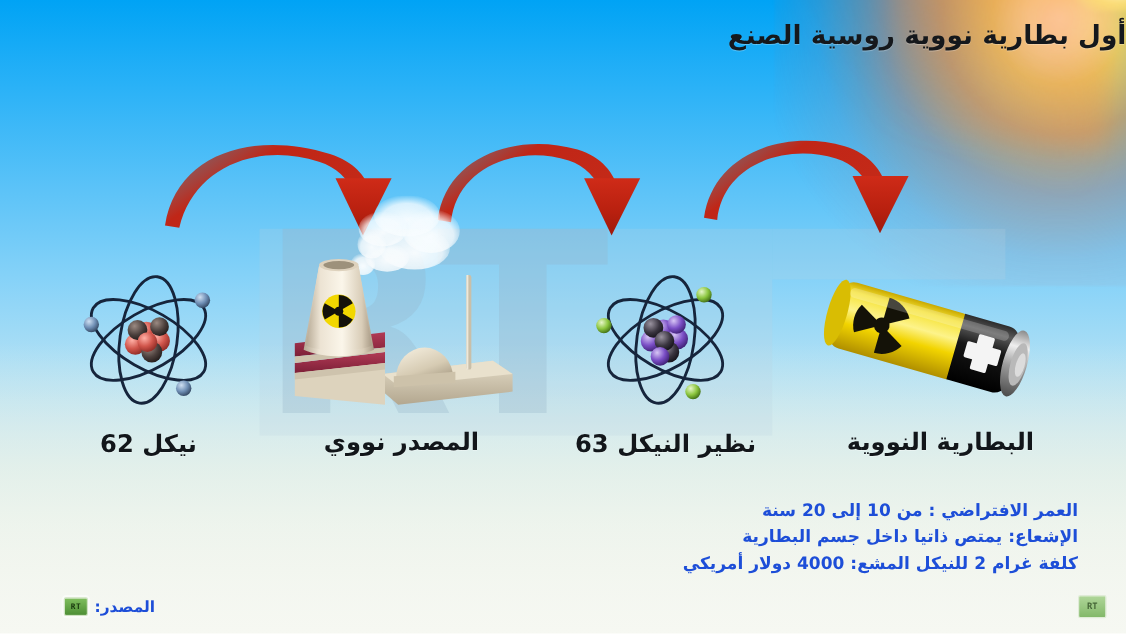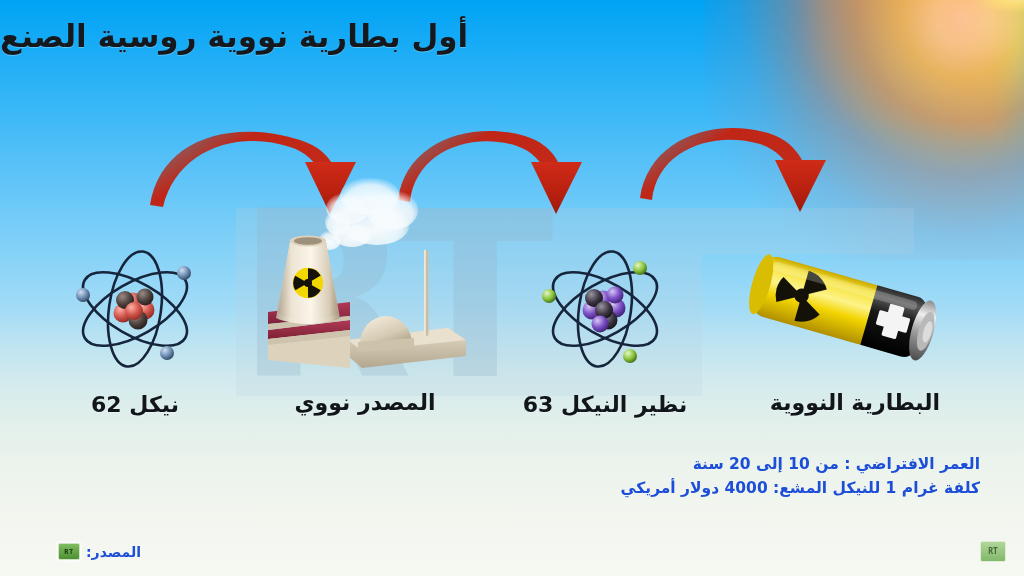--- a/index.html
+++ b/index.html
@@ -72,23 +72,23 @@
     background:rgba(185,210,225,.22);
   }
   .wm-band2{
     position:absolute;left:702px;top:208px;width:212px;height:46px;
     background:rgba(185,210,225,.22);
   }
 
   
   .title{
     position:absolute;top:18px;left:0;width:1024px;
-    text-align:left;
+    text-align:right;
     color:#15181c;
-    font-size:31px;font-weight:700;
+    font-size:24px;font-weight:700;
     letter-spacing:0px;
     text-shadow:0 1px 0 rgba(255,255,255,.25);
   }
 
   
   .arrows{position:absolute;left:0;top:0;width:1024px;height:576px;pointer-events:none;}
 
   
   .item{position:absolute;text-align:center;}
   .item .label{
@@ -422,21 +422,22 @@
         </g>
 
         <rect x="34" y="45" width="150" height="9" rx="4.5" fill="#ffffff" opacity="0.22"></rect>
       </g>
     </svg>
     <div class="label lbl-battery">البطارية النووية</div>
   </div>
 
   <div class="specs">
     <div class="line">العمر الافتراضي : من 10 إلى 20 سنة</div>
-    <div class="line">كلفة غرام 1  للنيكل المشع: 4000 دولار أمريكي</div>
+    <div class="line">الإشعاع: يمتص ذاتيا داخل جسم البطارية</div>
+    <div class="line">كلفة غرام 2  للنيكل المشع: 4000 دولار أمريكي</div>
   </div>
 
   <div class="source">
     <span class="src-text">المصدر:</span>
     <span class="rt-logo">
       <span>RT</span>
     </span>
   </div>
 
   <div class="corner-logo">

